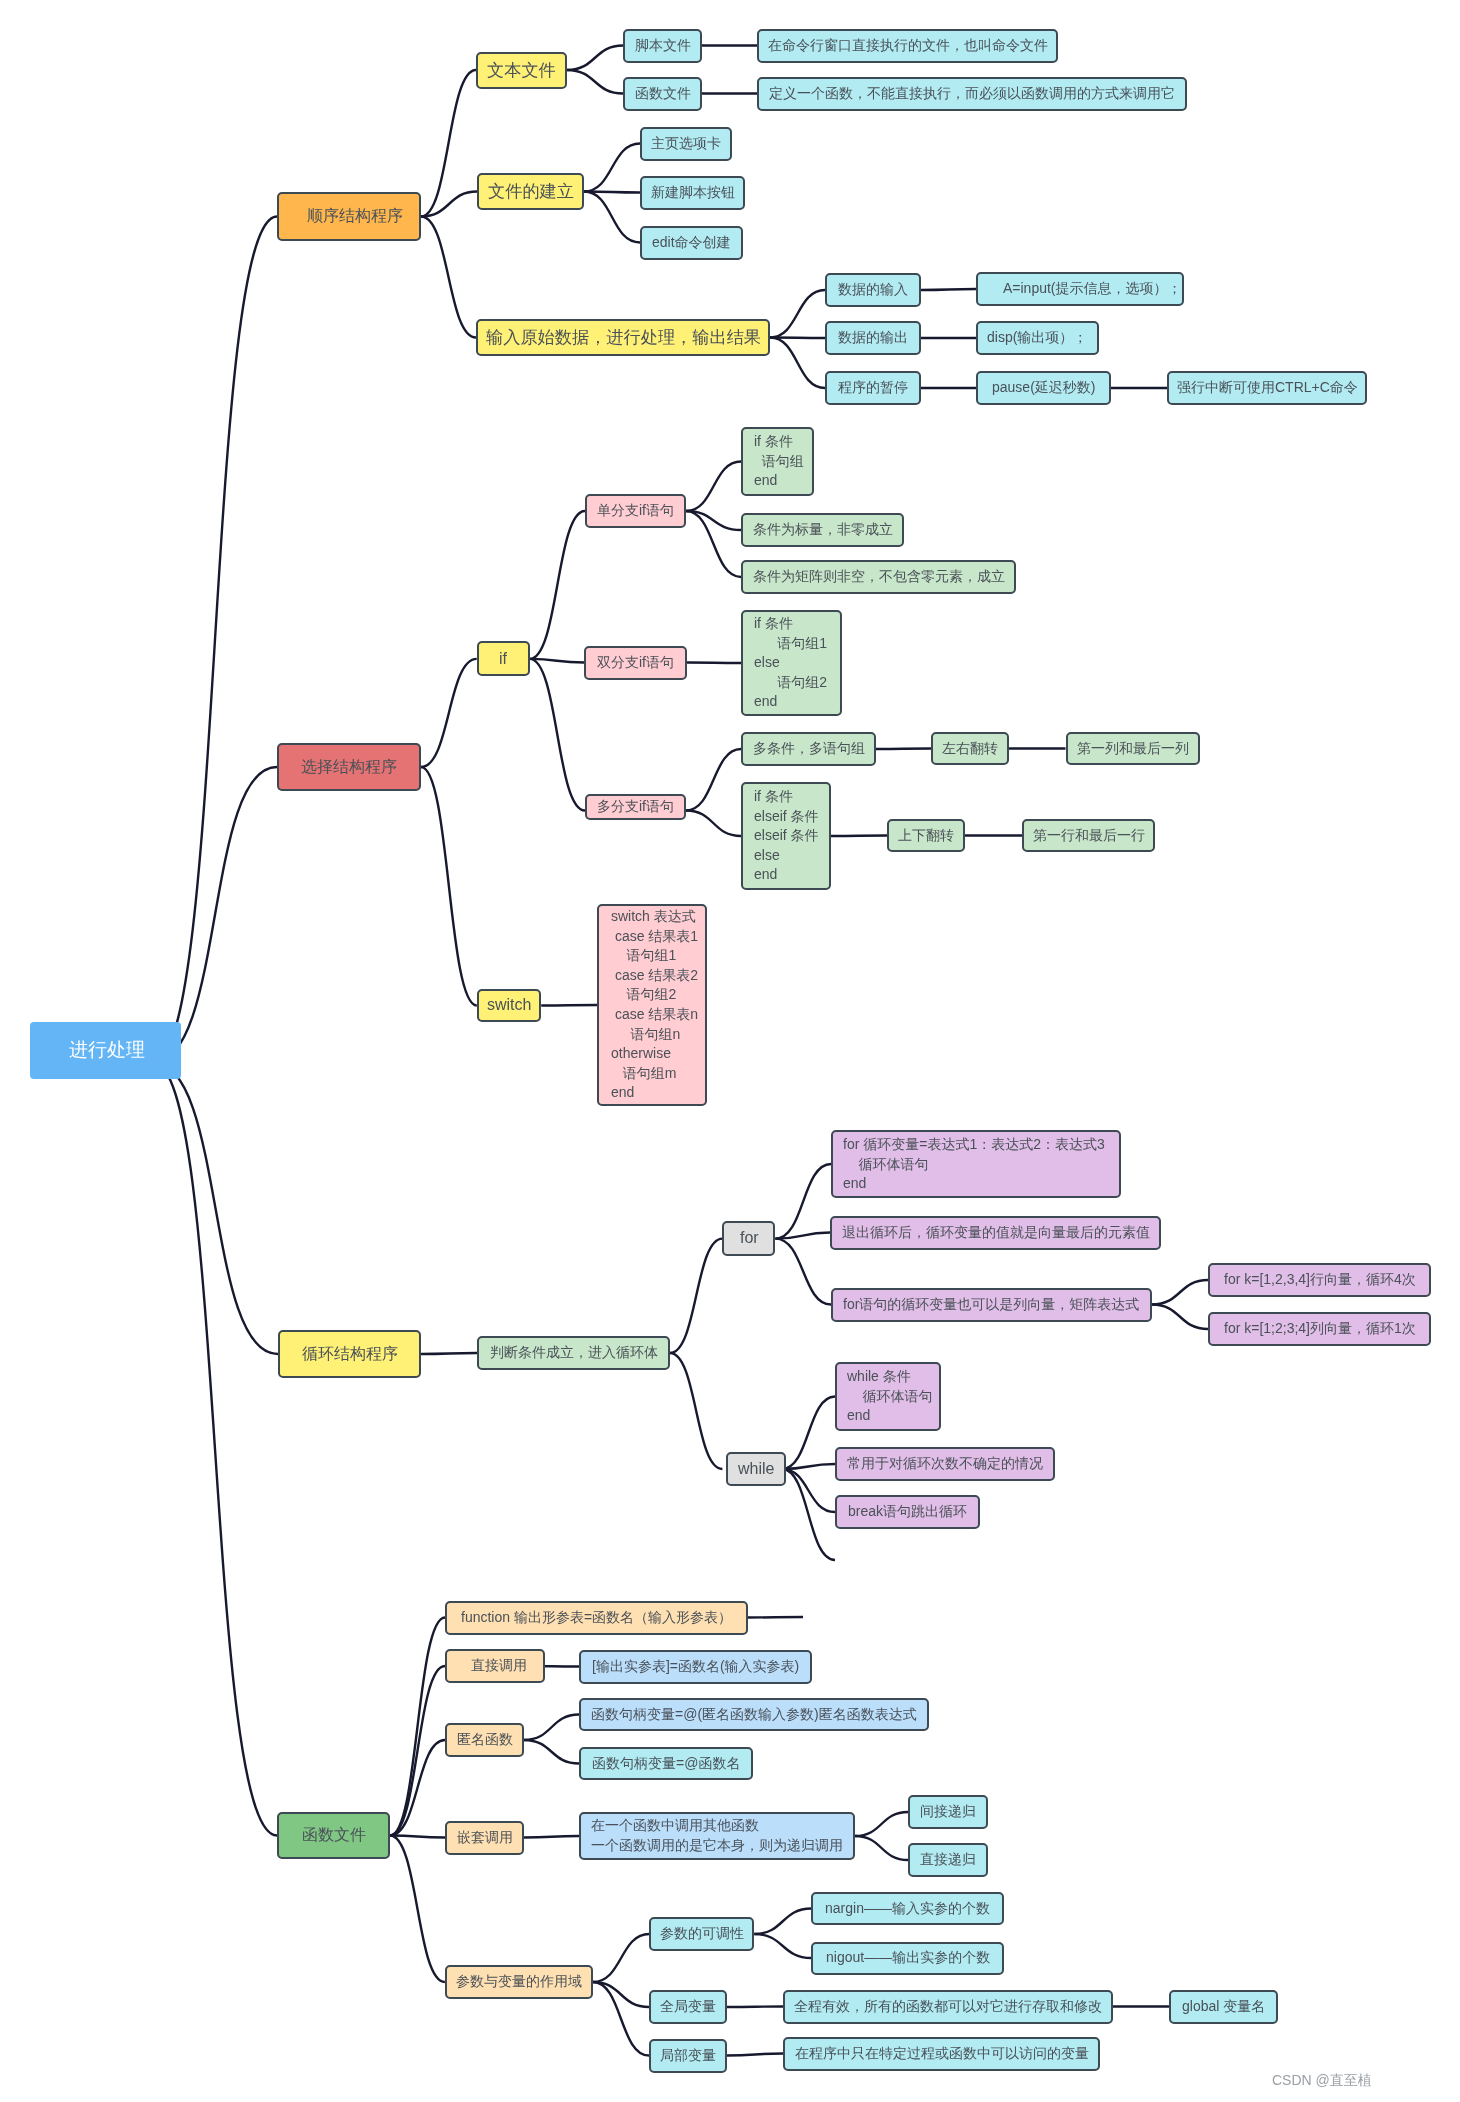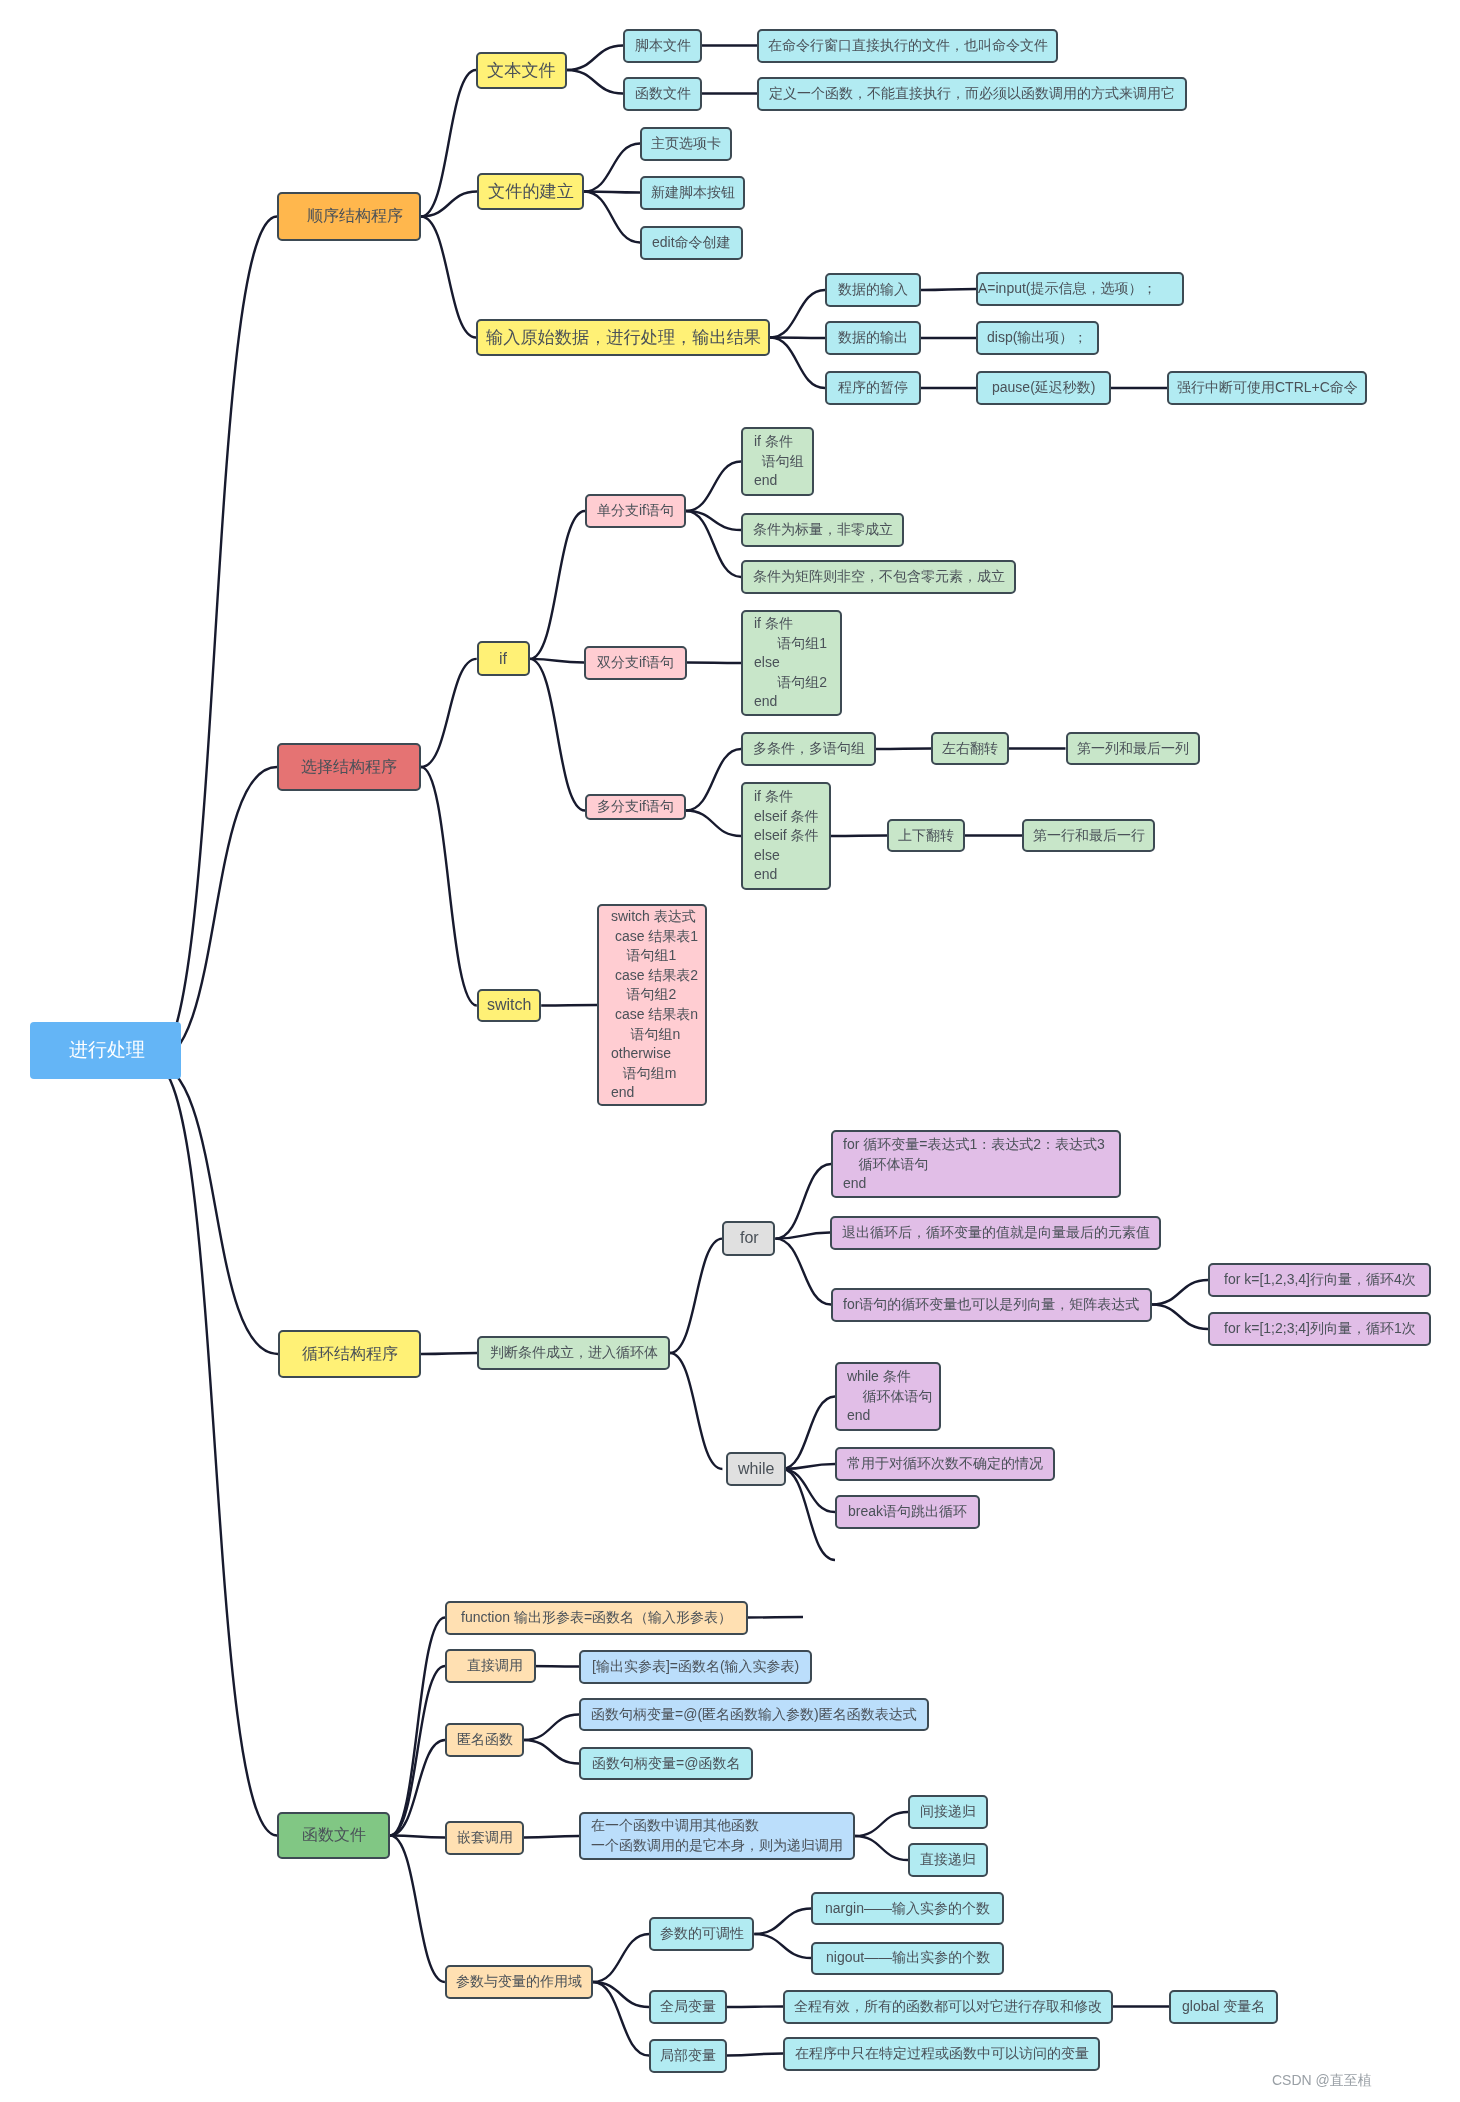--- a/index.html
+++ b/index.html
@@ -113,21 +113,21 @@
 <div class="node c-cyan" style="left:623px;top:28.5px;width:79px;height:34px;font-size:14px;justify-content:center;"><span class="t">脚本文件</span></div>
 <div class="node c-cyan" style="left:623px;top:76.5px;width:79px;height:34px;font-size:14px;justify-content:center;"><span class="t">函数文件</span></div>
 <div class="node c-cyan" style="left:757px;top:28.5px;width:301px;height:34px;font-size:14px;justify-content:center;"><span class="t">在命令行窗口直接执行的文件，也叫命令文件</span></div>
 <div class="node c-cyan" style="left:757px;top:76.5px;width:430px;height:34px;font-size:14px;justify-content:center;"><span class="t">定义一个函数，不能直接执行，而必须以函数调用的方式来调用它</span></div>
 <div class="node c-cyan" style="left:640px;top:126.5px;width:92px;height:34px;font-size:14px;justify-content:center;"><span class="t">主页选项卡</span></div>
 <div class="node c-cyan" style="left:640px;top:175.5px;width:105px;height:34px;font-size:14px;justify-content:center;"><span class="t">新建脚本按钮</span></div>
 <div class="node c-cyan" style="left:640px;top:225.5px;width:103px;height:34px;font-size:14px;justify-content:center;"><span class="t">edit命令创建</span></div>
 <div class="node c-cyan" style="left:825px;top:273px;width:96px;height:34px;font-size:14px;justify-content:center;"><span class="t">数据的输入</span></div>
 <div class="node c-cyan" style="left:825px;top:321px;width:96px;height:34px;font-size:14px;justify-content:center;"><span class="t">数据的输出</span></div>
 <div class="node c-cyan" style="left:825px;top:371px;width:96px;height:34px;font-size:14px;justify-content:center;"><span class="t">程序的暂停</span></div>
-<div class="node c-cyan" style="left:976px;top:272px;width:208px;height:34px;font-size:14px;justify-content:flex-start;"><span class="t">A=input(提示信息，选项）；</span></div>
+<div class="node c-cyan" style="left:976px;top:272px;width:208px;height:34px;font-size:14px;justify-content:flex-end;"><span class="t">A=input(提示信息，选项）；</span></div>
 <div class="node c-cyan" style="left:976px;top:321px;width:123px;height:34px;font-size:14px;justify-content:center;"><span class="t">disp(输出项）；</span></div>
 <div class="node c-cyan" style="left:976px;top:371px;width:135px;height:34px;font-size:14px;justify-content:center;"><span class="t">pause(延迟秒数)</span></div>
 <div class="node c-cyan" style="left:1167px;top:371px;width:200px;height:34px;font-size:14px;justify-content:center;"><span class="t">强行中断可使用CTRL+C命令</span></div>
 <div class="node c-yellow" style="left:476.7px;top:641.4px;width:53px;height:35px;font-size:16px;justify-content:center;"><span class="t">if</span></div>
 <div class="node c-yellow" style="left:476.8px;top:989px;width:64.4px;height:33px;font-size:16px;justify-content:center;"><span class="t">switch</span></div>
 <div class="node c-pink" style="left:585px;top:494px;width:101px;height:34px;font-size:14px;justify-content:center;"><span class="t">单分支if语句</span></div>
 <div class="node c-pink" style="left:584px;top:645.5px;width:103px;height:34px;font-size:14px;justify-content:center;"><span class="t">双分支if语句</span></div>
 <div class="node c-pink" style="left:585px;top:794px;width:101px;height:26px;font-size:14px;justify-content:center;"><span class="t">多分支if语句</span></div>
 <div class="node c-green2 al" style="left:741px;top:427px;width:73px;height:69px;font-size:14px;justify-content:flex-start;padding-left:11px;"><span class="t">if 条件
   语句组
@@ -168,21 +168,21 @@
 <div class="node c-purple" style="left:830px;top:1215.5px;width:331px;height:34px;font-size:14px;justify-content:center;"><span class="t">退出循环后，循环变量的值就是向量最后的元素值</span></div>
 <div class="node c-purple" style="left:831px;top:1287.5px;width:321px;height:34px;font-size:14px;justify-content:center;"><span class="t">for语句的循环变量也可以是列向量，矩阵表达式</span></div>
 <div class="node c-purple" style="left:1208px;top:1263px;width:223px;height:34px;font-size:14px;justify-content:center;"><span class="t">for k=[1,2,3,4]行向量，循环4次</span></div>
 <div class="node c-purple" style="left:1208px;top:1312px;width:223px;height:34px;font-size:14px;justify-content:center;"><span class="t">for k=[1;2;3;4]列向量，循环1次</span></div>
 <div class="node c-purple al" style="left:835px;top:1362px;width:106px;height:69px;font-size:14px;justify-content:flex-start;padding-left:10px;"><span class="t">while 条件
     循环体语句
 end</span></div>
 <div class="node c-purple" style="left:835px;top:1447px;width:220px;height:34px;font-size:14px;justify-content:center;"><span class="t">常用于对循环次数不确定的情况</span></div>
 <div class="node c-purple" style="left:835px;top:1495px;width:145px;height:34px;font-size:14px;justify-content:center;"><span class="t">break语句跳出循环</span></div>
 <div class="node c-orange2" style="left:445px;top:1600.5px;width:303px;height:34px;font-size:14px;justify-content:center;"><span class="t">function 输出形参表=函数名（输入形参表）</span></div>
-<div class="node c-orange2" style="left:445px;top:1649px;width:91px;height:34px;font-size:14px;justify-content:center;padding-left:8px;"><span class="t">直接调用</span></div>
+<div class="node c-orange2" style="left:445px;top:1649px;width:100px;height:34px;font-size:14px;justify-content:center;padding-left:8px;"><span class="t">直接调用</span></div>
 <div class="node c-blue" style="left:579px;top:1649.5px;width:233px;height:34px;font-size:14px;justify-content:center;"><span class="t">[输出实参表]=函数名(输入实参表)</span></div>
 <div class="node c-orange2" style="left:445px;top:1723px;width:79px;height:34px;font-size:14px;justify-content:center;"><span class="t">匿名函数</span></div>
 <div class="node c-blue" style="left:579px;top:1698px;width:350px;height:33px;font-size:14px;justify-content:center;"><span class="t">函数句柄变量=@(匿名函数输入参数)匿名函数表达式</span></div>
 <div class="node c-cyan" style="left:579px;top:1747px;width:173.5px;height:33px;font-size:14px;justify-content:center;"><span class="t">函数句柄变量=@函数名</span></div>
 <div class="node c-orange2" style="left:445px;top:1820.5px;width:79px;height:34px;font-size:14px;justify-content:center;"><span class="t">嵌套调用</span></div>
 <div class="node c-blue al" style="left:579px;top:1812px;width:276px;height:48px;font-size:14px;justify-content:flex-start;padding-left:10px;"><span class="t">在一个函数中调用其他函数
 一个函数调用的是它本身，则为递归调用</span></div>
 <div class="node c-cyan" style="left:908px;top:1795px;width:80px;height:34px;font-size:14px;justify-content:center;"><span class="t">间接递归</span></div>
 <div class="node c-cyan" style="left:908px;top:1843px;width:80px;height:34px;font-size:14px;justify-content:center;"><span class="t">直接递归</span></div>
 <div class="node c-orange2" style="left:444.9px;top:1965px;width:148px;height:34px;font-size:14px;justify-content:center;"><span class="t">参数与变量的作用域</span></div>

